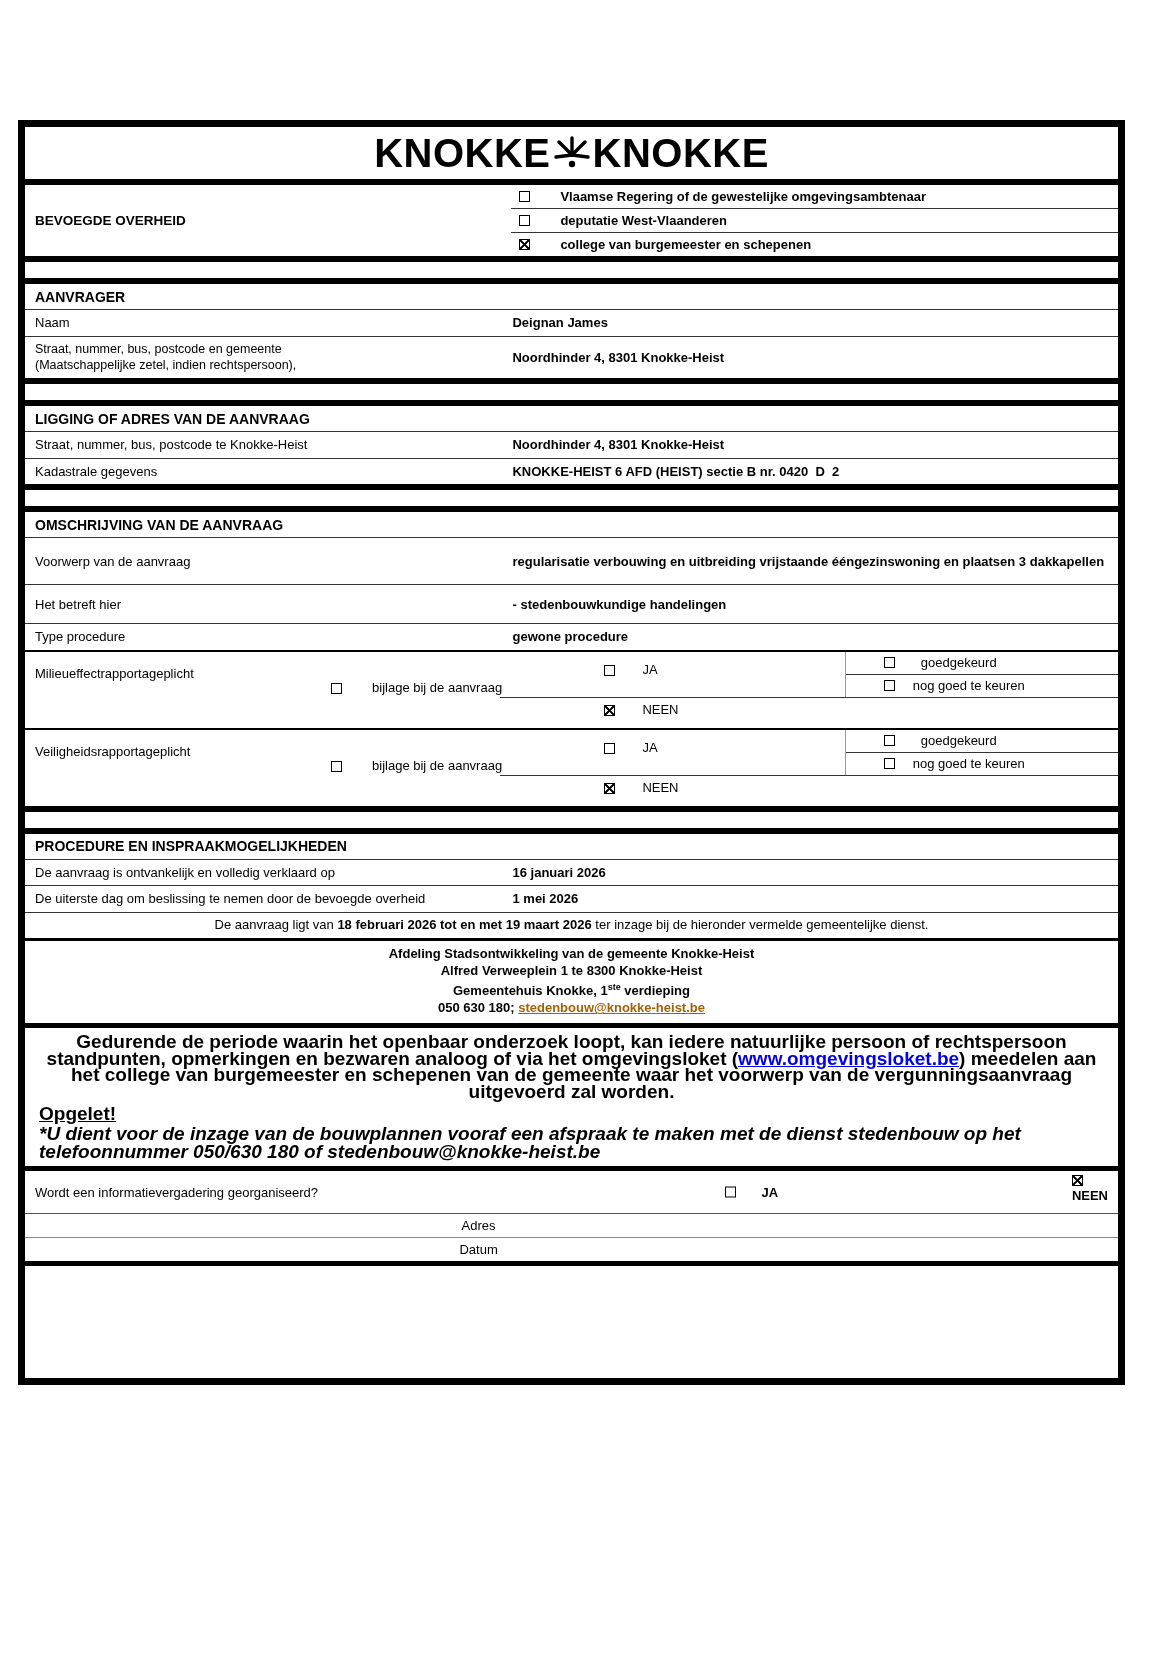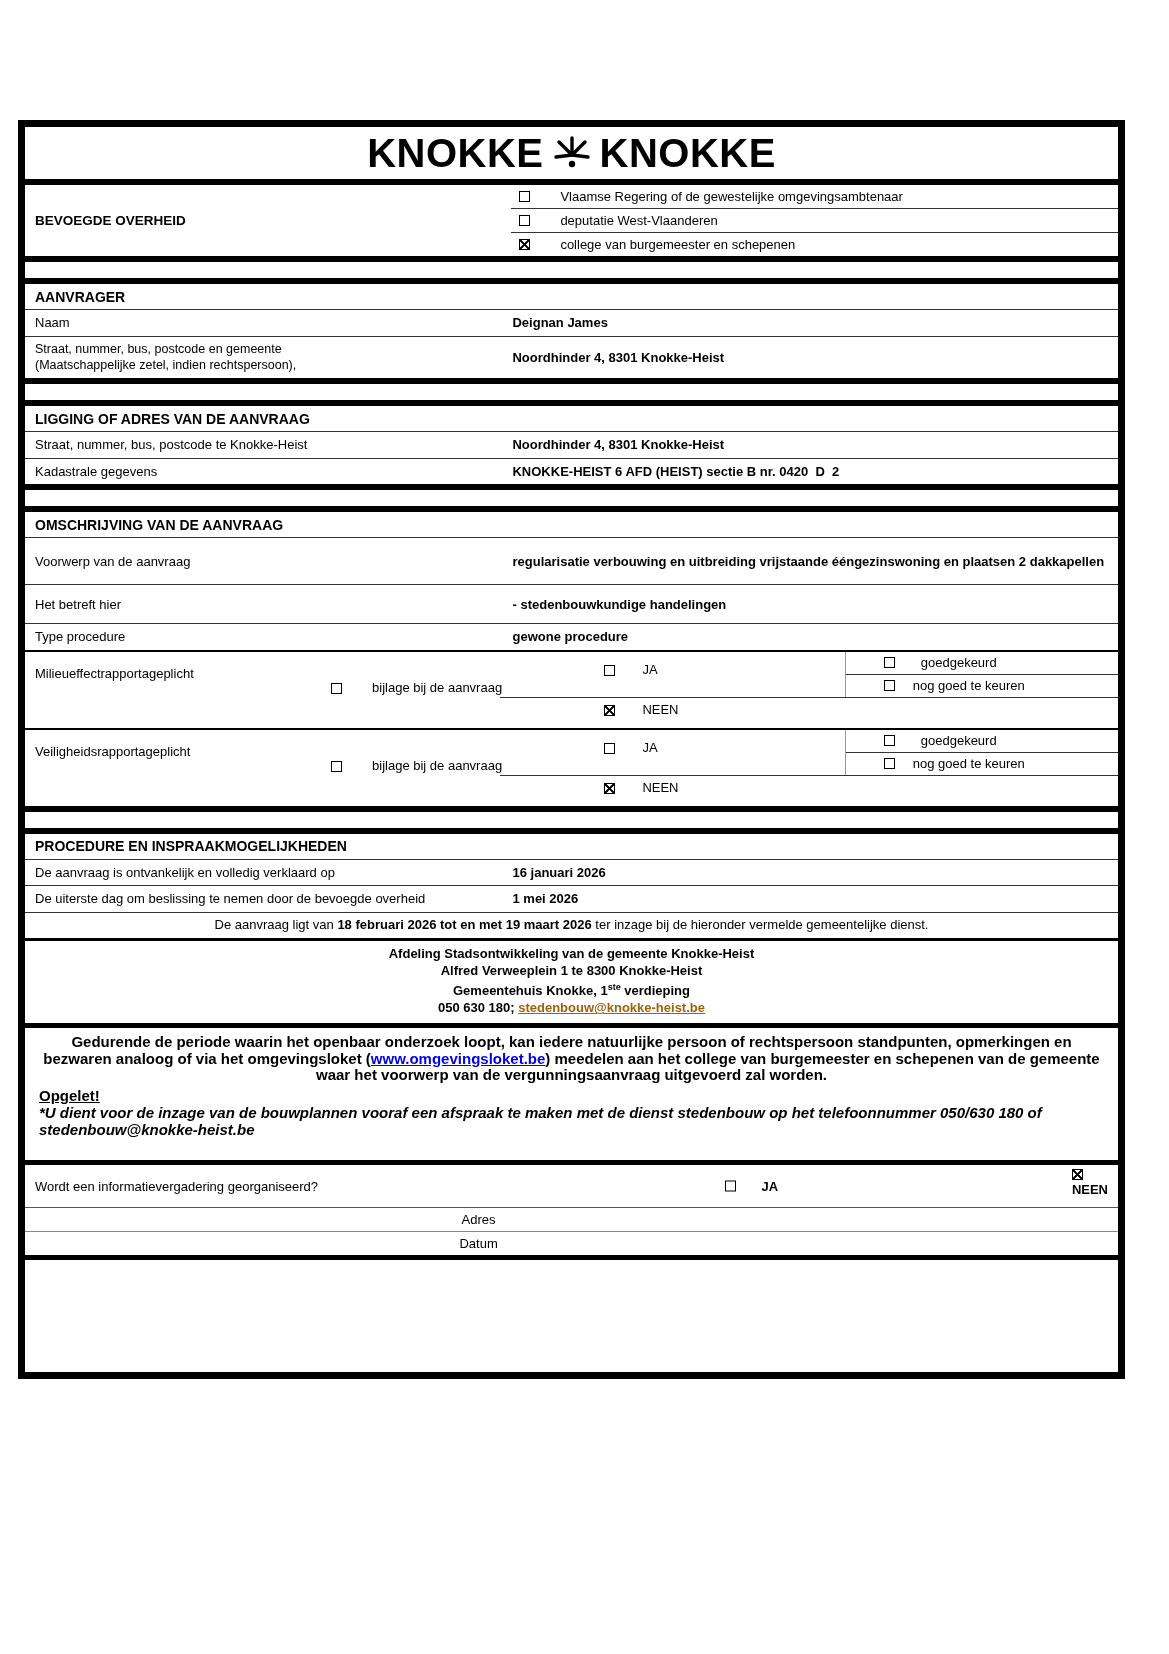--- a/index.html
+++ b/index.html
@@ -13,21 +13,21 @@
     border:7px solid #000;background:#fff;box-sizing:border-box;
   }
   
   .title-block{
     border-bottom:6px solid #000;text-align:center;
     padding:8px 4px 12px;font-weight:bold;font-size:47px;line-height:57px;
     letter-spacing:.5px;
   }
   .logo-row{
     border-bottom:6px solid #000;height:52px;display:flex;align-items:center;
-    justify-content:center;font-weight:bold;font-size:40px;letter-spacing:.5px;gap:10px;
+    justify-content:center;font-weight:bold;font-size:40px;letter-spacing:.5px;gap:3px;
   }
   .logo-icon{width:36px;height:40px;display:inline-block;}
   
   .spacer{height:16px;border-top:6px solid #000;border-bottom:6px solid #000;}
   .sec-head{
     min-height:21px;display:flex;align-items:center;padding:2px 10px;
     font-weight:bold;font-size:14px;border-bottom:1px solid #333;
   }
   .lv{display:flex;align-items:center;padding:0 10px;font-size:13px;min-height:25px;}
   .lv + .lv{border-top:1px solid #333;}
@@ -40,21 +40,21 @@
     box-sizing:border-box;background:#fff;flex:none;vertical-align:middle;
   }
   .cb.checked{
     background-image:
       linear-gradient(45deg,transparent 40%,#000 45%,#000 55%,transparent 60%),
       linear-gradient(135deg,transparent 40%,#000 45%,#000 55%,transparent 60%);
   }
   
   .authority{display:flex;min-height:70px;}
   .auth-label{width:44.5%;display:flex;align-items:center;padding-left:10px;font-weight:bold;font-size:13.5px;box-sizing:border-box;}
-  .auth-opts{flex:1;display:flex;flex-direction:column;}
+  .auth-opts{flex:1;display:flex;flex-direction:column;font-weight:bold;}
   .auth-opt{flex:1;display:flex;align-items:center;min-height:23px;padding:0 8px;font-size:13px;}
   .auth-opt + .auth-opt{border-top:1px solid #333;}
   .auth-opt .cb{margin-right:30px;}
   
   .report-row{position:relative;height:76px;border-top:2px solid #000;font-size:13px;}
   .rep-label{position:absolute;left:10px;top:14px;}
   .rep-bijlage{position:absolute;left:28%;top:28px;white-space:nowrap;}
   .rep-bijlage .cb{margin-right:30px;}
   .rep-ja{position:absolute;left:calc(44.5% + 93px);top:10px;white-space:nowrap;}
   .rep-ja .cb,.rep-neen .cb{margin-right:27px;}
@@ -63,21 +63,21 @@
   .gk-row{height:22px;display:flex;align-items:center;padding-left:38px;border-bottom:1px solid #333;}
   .gk-row .cb{margin-right:26px;}
   .gk-row2{height:22px;display:flex;align-items:center;padding-left:38px;}
   .gk-row2 .cb{margin-right:18px;}
   .rep-longline{position:absolute;left:43.5%;right:0;top:45px;height:1px;background:#333;}
   
   .center-row{border-top:1px solid #333;text-align:center;padding:4px 10px;font-size:13px;line-height:1.3;}
   .office{border-top:3px solid #000000;text-align:center;font-weight:bold;font-size:13px;line-height:17px;padding:4px 0 7px;}
   .office sup{font-size:9px;}
   .link{text-decoration:underline;}
-  .notice{border-top:5px solid #000;padding:6px 14px 21px;font-weight:bold;font-size:15px;}
+  .notice{border-top:5px solid #000;padding:6px 14px 6px;font-weight:bold;font-size:19px;}
   .notice-p{text-align:center;line-height:16.5px;}
   .attention-title{margin-top:3px;text-decoration:underline;}
   .attention-text{font-style:italic;line-height:17.5px;}
   
   .meeting{border-top:5px solid #000;}
   .meet-row{position:relative;height:42px;font-size:13px;}
   .meet-q{position:absolute;left:10px;top:50%;transform:translateY(-50%);}
   .meet-ja{position:absolute;left:64%;top:50%;transform:translateY(-50%);display:flex;align-items:center;font-weight:bold;}
   .meet-ja .cb{margin-right:26px;}
   .meet-neen{position:absolute;right:10px;top:4px;display:flex;flex-direction:column;gap:2px;font-weight:bold;align-items:flex-start;}
@@ -156,21 +156,21 @@
       <span class="val">KNOKKE-HEIST 6 AFD (HEIST) sectie B nr. 0420  D  2</span>
     </div>
   </div>
 
   <div class="spacer"></div>
 
   <div>
     <div class="sec-head">OMSCHRIJVING VAN DE AANVRAAG</div>
     <div class="lv" style="min-height:46px;">
       <span class="lbl">Voorwerp van de aanvraag</span>
-      <span class="val">regularisatie verbouwing en uitbreiding vrijstaande ééngezinswoning en plaatsen 2 dakkapellen</span>
+      <span class="val">regularisatie verbouwing en uitbreiding vrijstaande ééngezinswoning en plaatsen 3 dakkapellen</span>
     </div>
     <div class="lv" style="min-height:38px;">
       <span class="lbl">Het betreft hier</span>
       <span class="val">- stedenbouwkundige handelingen</span>
     </div>
     <div class="lv">
       <span class="lbl">Type procedure</span>
       <span class="val">gewone procedure</span>
     </div>
 

